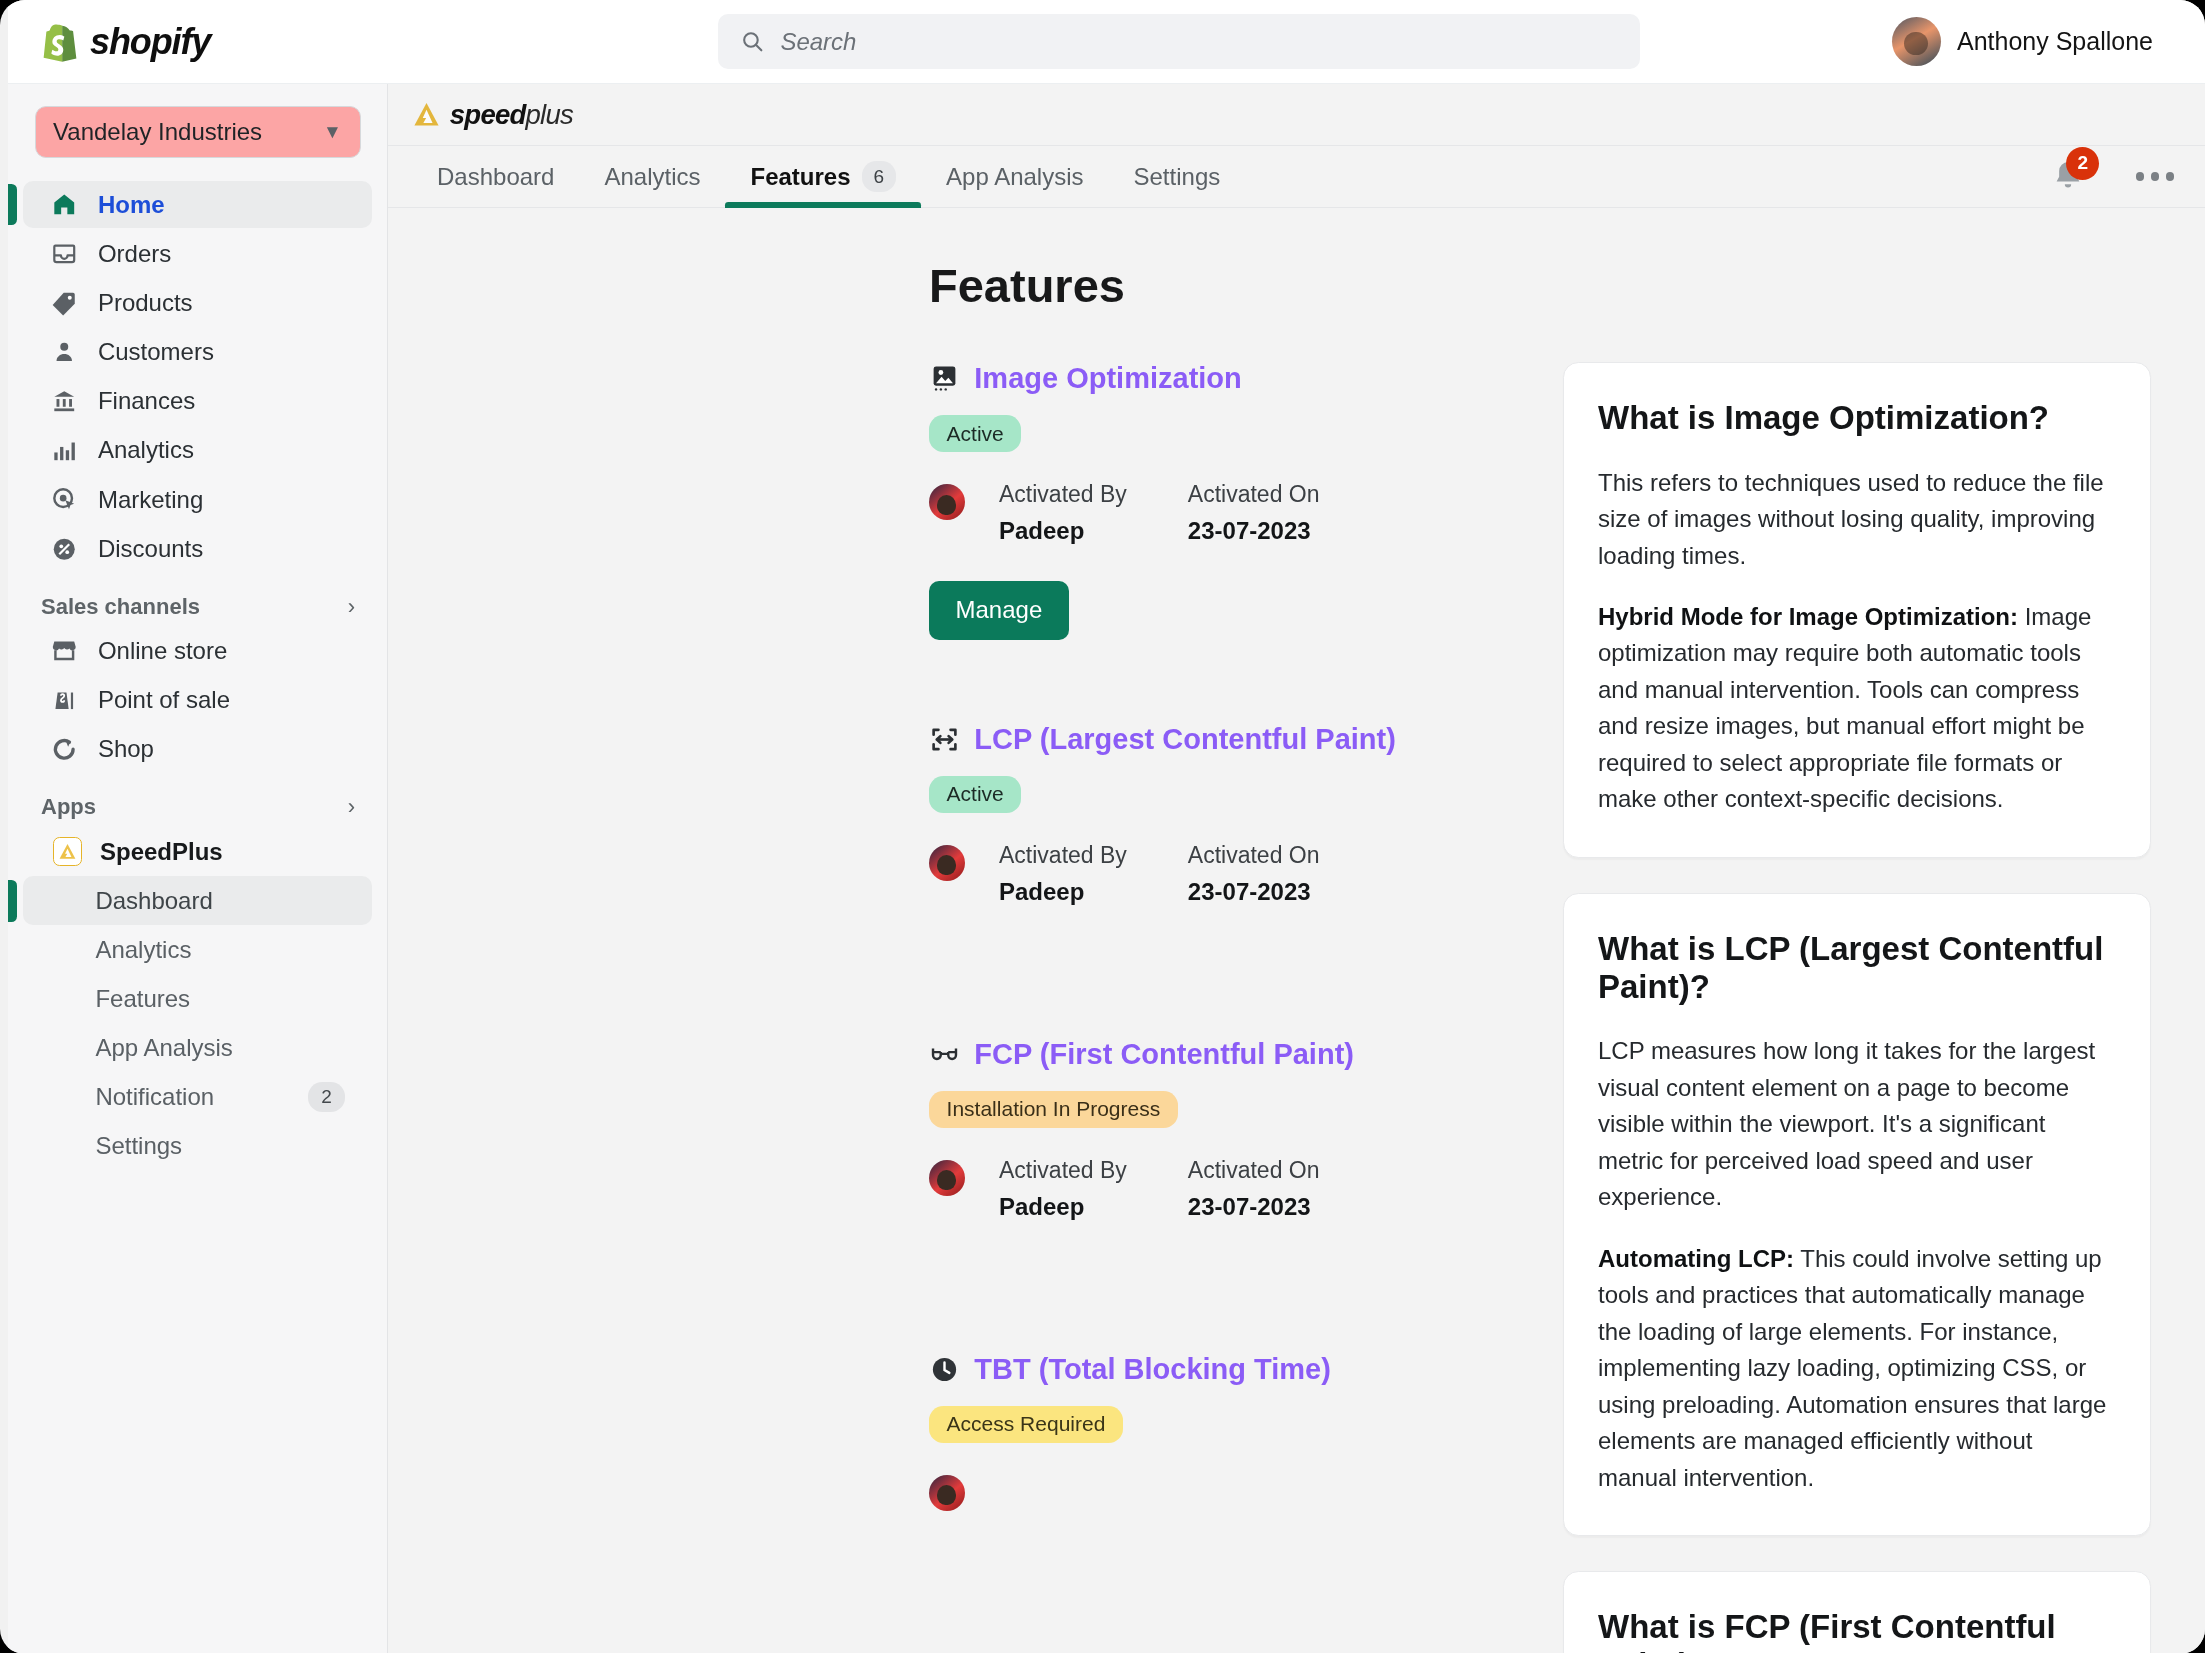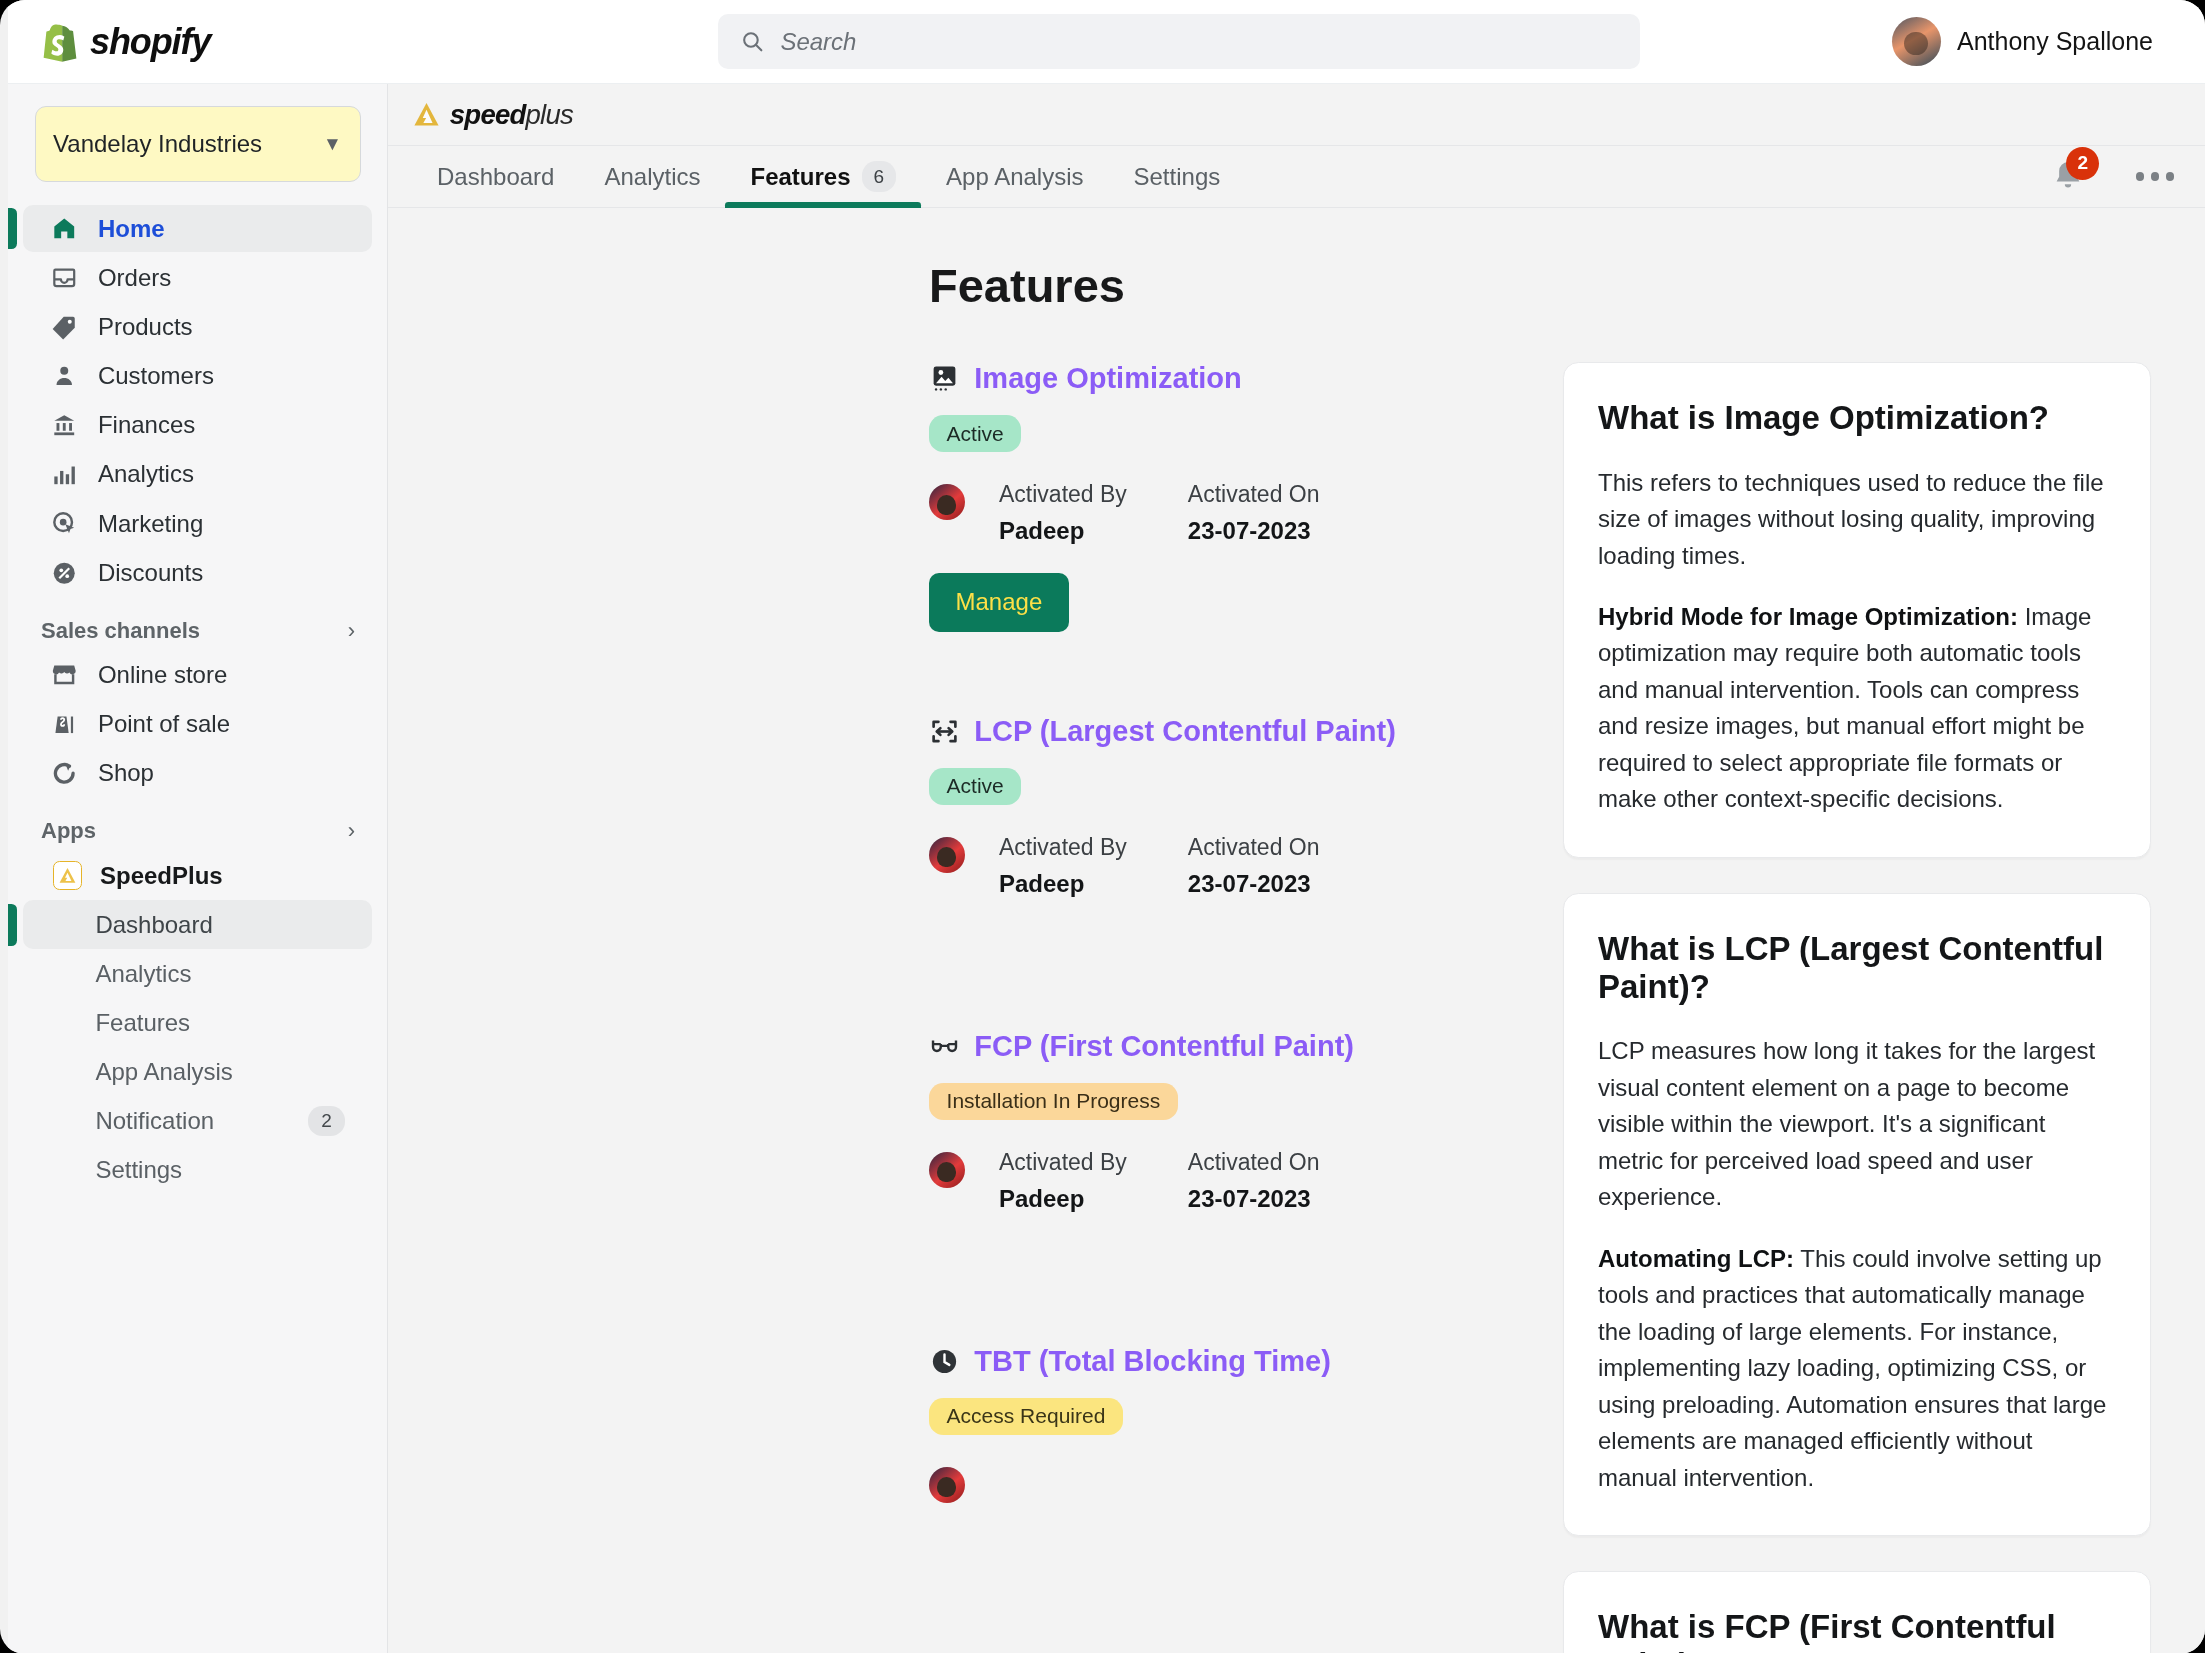--- a/index.html
+++ b/index.html
@@ -90,24 +90,24 @@
   .sidebar {
     width: 380px;
     background: #f6f6f7;
     border-right: 1.1px solid #e3e4e6;
     padding-top: 22px;
     position: relative;
     flex: none;
   }
   .store-select {
     margin: 0 26.5px 23px 26.5px;
-    height: 76px;
+    height: 52px;
     border: 1.1px solid #d6d9dc;
     border-radius: 11px;
-    background: #fef9c3;
+    background: #fca5a5;
     display: flex;
     align-items: center;
     justify-content: space-between;
     padding: 0 17.6px;
   }
   .store-name { font-size: 24px; color: #1f2326; }
   .caret { font-size: 19px; color: #5c6166; }
 
   .nav-item {
     height: 47px;
@@ -333,23 +333,23 @@
     content: "";
     position: absolute; left: 22%; top: 28%;
     width: 52%; height: 56%; border-radius: 50% 50% 45% 45%;
     background: #3a2a22;
   }
   .meta-cols { display: flex; gap: 61px; }
   .meta-label { font-size: 23px; color: #3c4044; }
   .meta-value { font-size: 24px; color: #131517; font-weight: 700; margin-top: 8.8px; }
 
   .manage-btn {
-    margin-top: 28px;
+    margin-top: 36px;
     background: #0b7a5b;
-    color: #fde047;
+    color: #ffffff;
     font-size: 24px;
     border: none;
     border-radius: 10px;
     padding: 15.4px 26.5px;
     font-family: inherit;
     display: inline-block;
   }
 
   .card {
     background: #fff;

